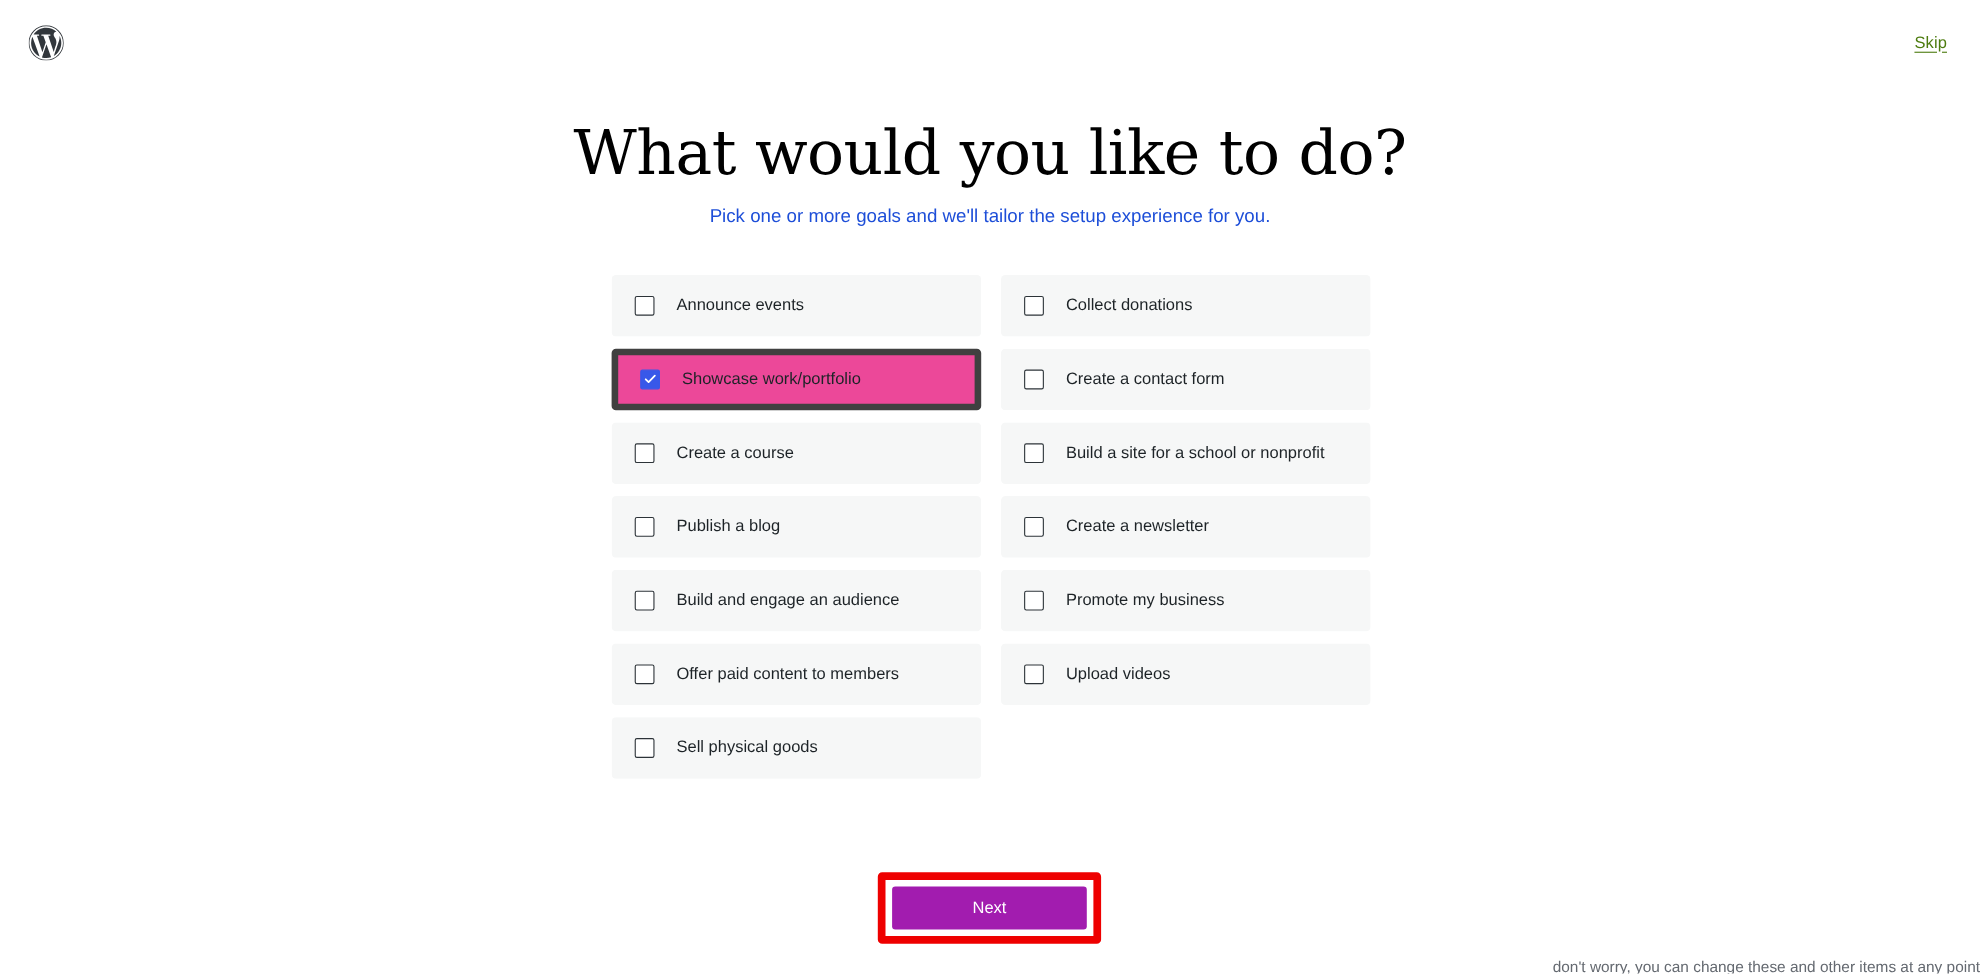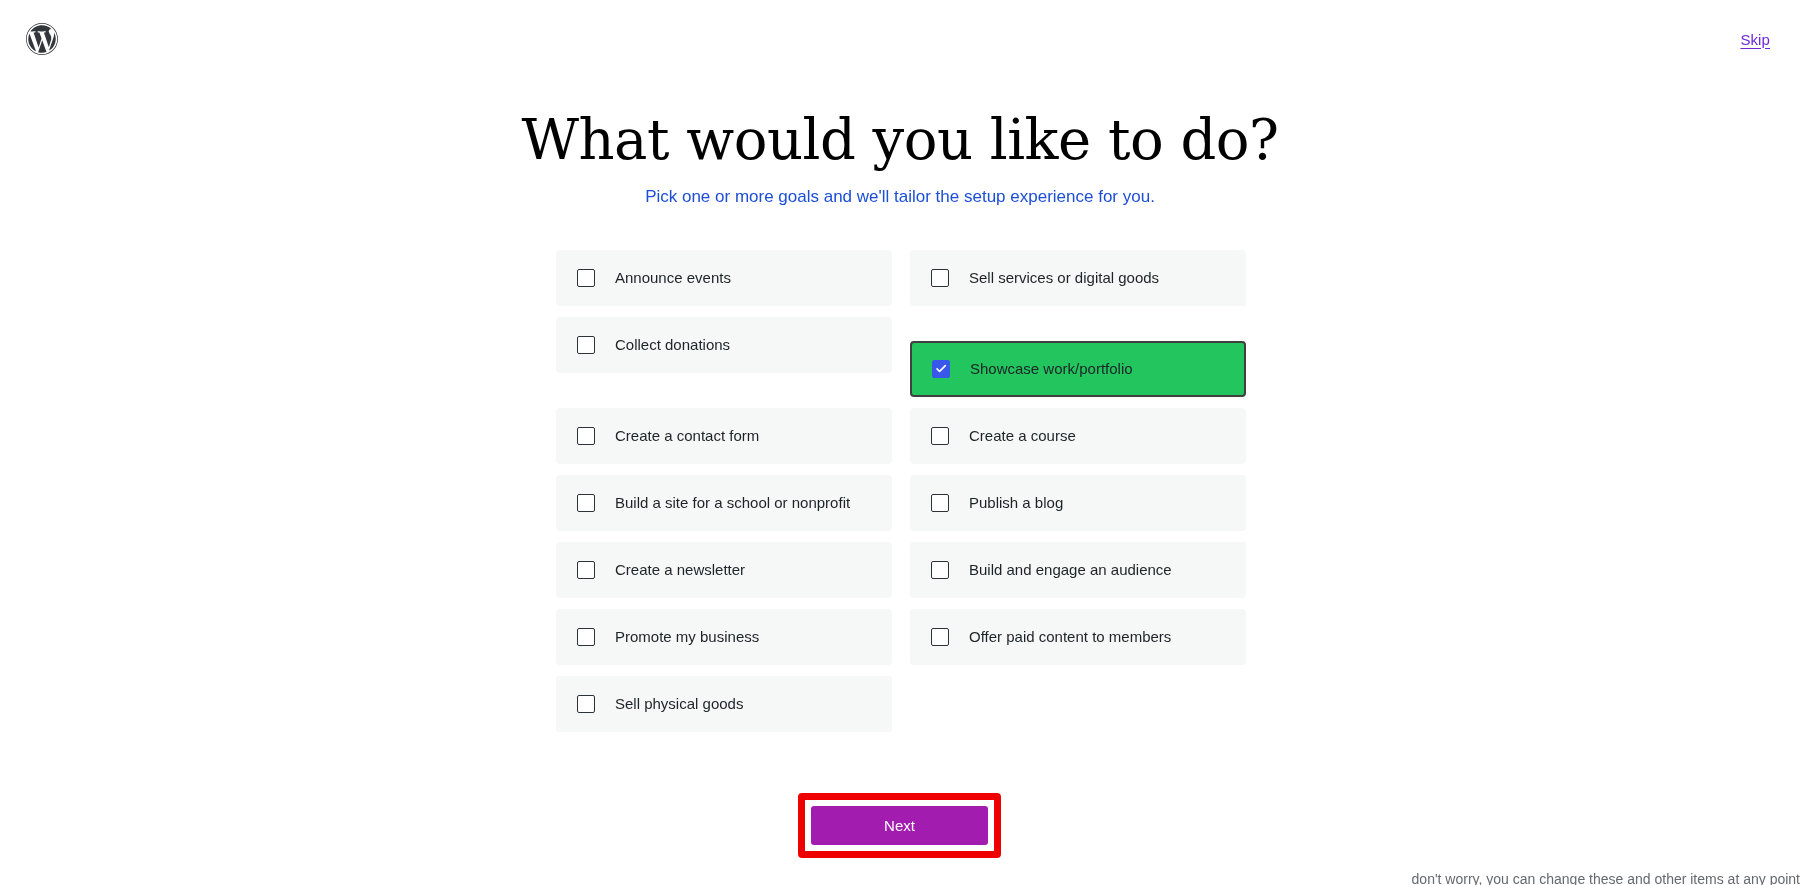--- a/index.html
+++ b/index.html
@@ -27,21 +27,21 @@
     justify-content: space-between;
     padding: 0 30px 0 26px;
   }
   .wp-logo {
     width: 32px;
     height: 32px;
     display: block;
   }
   .skip-link {
     font-size: 15px;
-    color: #6d28d9;
+    color: #4d7c0f;
     text-decoration: underline;
     text-underline-offset: 3px;
     cursor: pointer;
     letter-spacing: .1px;
   }
 
   
   .stage {
     position: absolute;
     top: 0; left: 0;
@@ -91,24 +91,23 @@
     display: flex;
     align-items: center;
     padding: 0 18px 0 20px;
     background: #f6f7f7;
     border: 1px solid transparent;
     border-radius: 4px;
     cursor: pointer;
     user-select: none;
   }
   .goal-card.selected {
-    background: #22c55e;
-    border: 2px solid #404040;
+    background: #ec4899;
+    border: 6px solid #404040;
     border-radius: 4px;
-    margin-top: 24px;
   }
 
   .cb {
     box-sizing: border-box;
     width: 18px;
     height: 18px;
     min-width: 18px;
     border: 1.5px solid #2c3338;
     border-radius: 2px;
     background: #ffffff;
@@ -206,24 +205,20 @@
   <h1 class="page-title">What would you like to do?</h1>
   <p class="page-subtitle">Pick one or more goals and we'll tailor the setup experience for you.</p>
 
   <div class="goals-grid" id="goals-grid">
       <div class="goal-card">
         <span class="cb"></span>
         <span class="goal-label">Announce events</span>
       </div>
       <div class="goal-card">
         <span class="cb"></span>
-        <span class="goal-label">Sell services or digital goods</span>
-      </div>
-      <div class="goal-card">
-        <span class="cb"></span>
         <span class="goal-label">Collect donations</span>
       </div>
       <div class="goal-card selected">
         <span class="cb">
           <svg class="check" viewBox="0 0 16 16" aria-hidden="true">
             <path d="M2.5 8.4l3.2 3.2 7-7.2" fill="none" stroke="#ffffff" stroke-width="2" stroke-linecap="round" stroke-linejoin="round"></path>
           </svg>
         </span>
         <span class="goal-label">Showcase work/portfolio</span>
       </div>
@@ -254,20 +249,24 @@
       <div class="goal-card">
         <span class="cb"></span>
         <span class="goal-label">Promote my business</span>
       </div>
       <div class="goal-card">
         <span class="cb"></span>
         <span class="goal-label">Offer paid content to members</span>
       </div>
       <div class="goal-card">
         <span class="cb"></span>
+        <span class="goal-label">Upload videos</span>
+      </div>
+      <div class="goal-card">
+        <span class="cb"></span>
         <span class="goal-label">Sell physical goods</span>
       </div>
     </div>
 
 </div>
 
 <div class="next-wrap">
   <button class="next-button">Next</button>
 </div>
 

